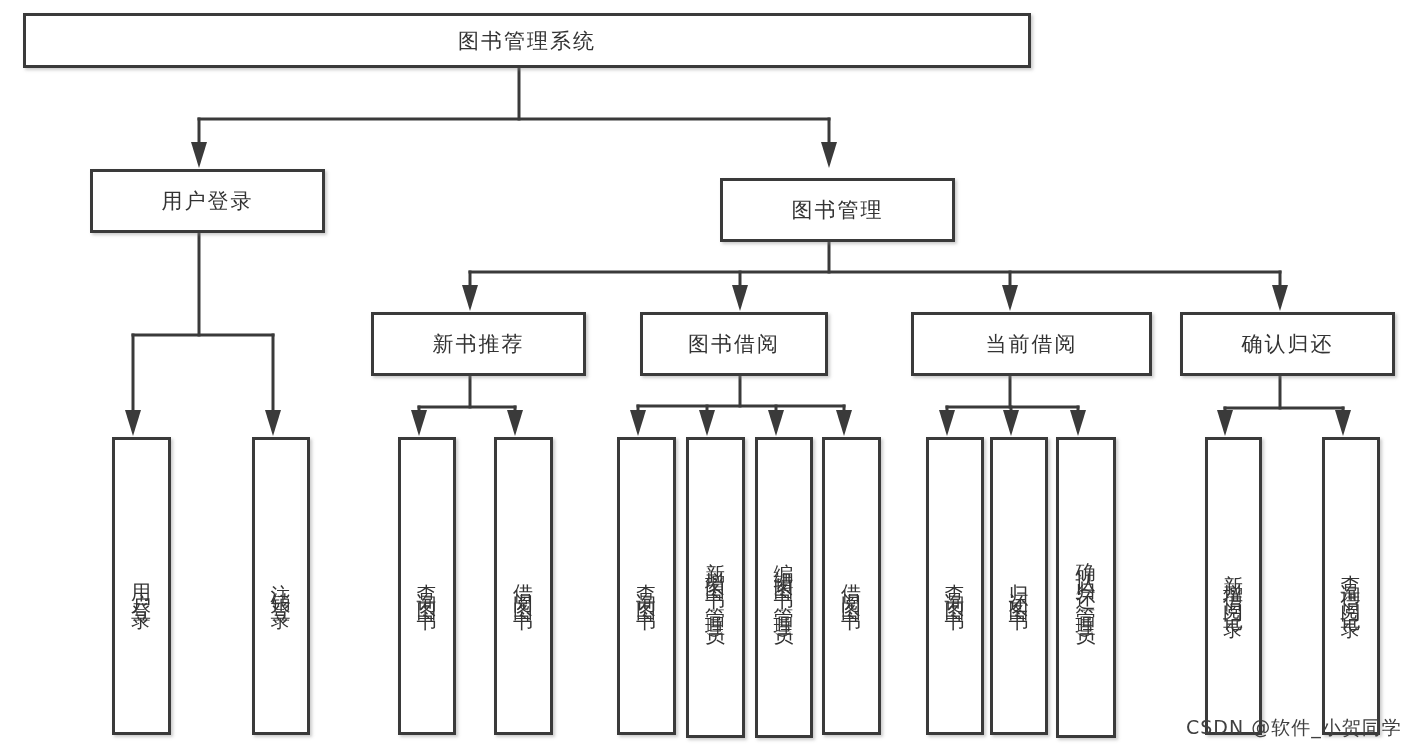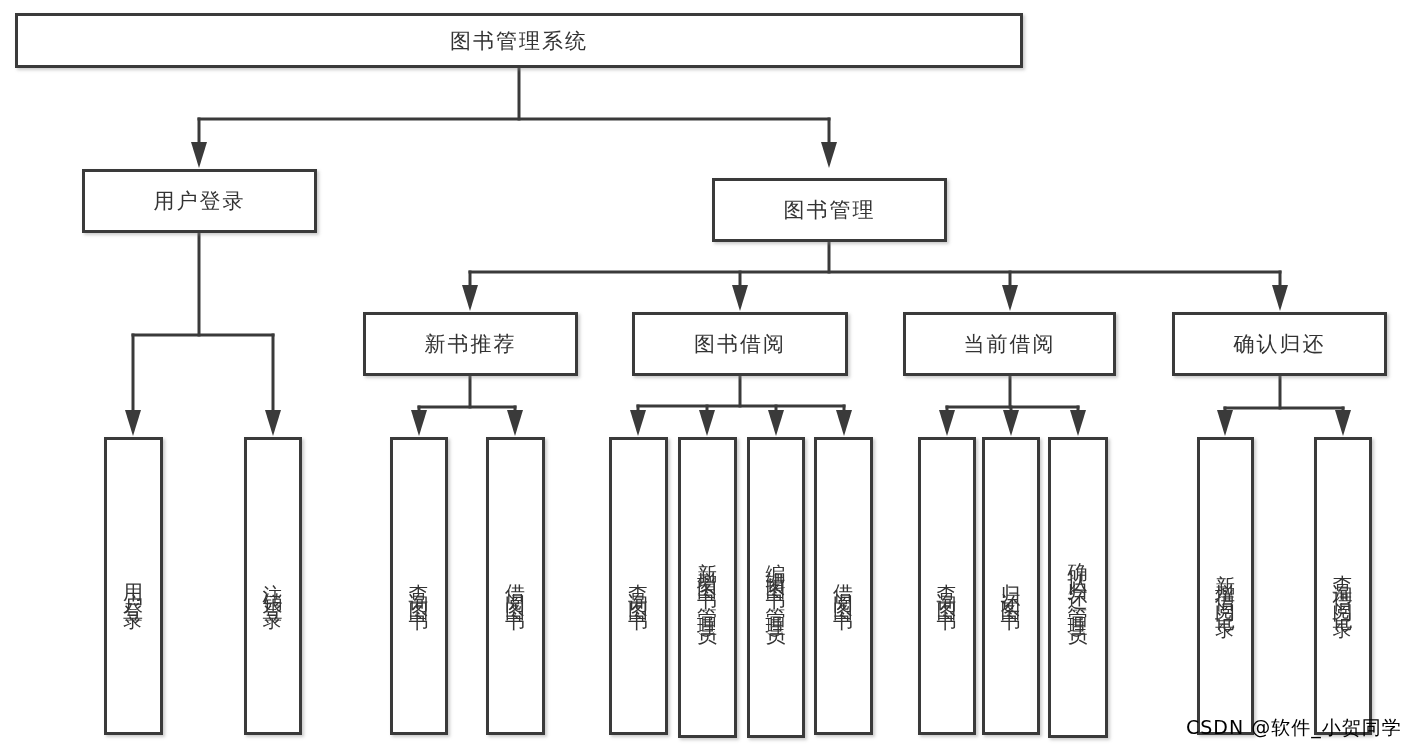--- a/index.html
+++ b/index.html
@@ -9,33 +9,34 @@
     font-family:"DejaVu Sans","Liberation Sans",sans-serif;
     color:#333333;
   }
   #stage{position:absolute;left:0;top:0;width:1405px;height:747px;}
   svg.wires{position:absolute;left:0;top:0;}
   .node{
     position:absolute;box-sizing:border-box;
     border:3px solid #3a3a3a;background:#ffffff;
     display:flex;align-items:center;justify-content:center;
     box-shadow:2px 2px 3px rgba(140,140,140,0.45);
+    margin-left:8px;
   }
   .node.h{font-size:21px;letter-spacing:2px;}
   .node.v{
     font-size:20px;
     writing-mode:vertical-rl;
     text-orientation:mixed;
     letter-spacing:9px;
     line-height:1;
   }
   .node span{white-space:nowrap;}
   .watermark{
     position:absolute;left:1186px;top:715px;width:210px;
-    font-size:19px;color:#000000;letter-spacing:1px;
+    font-size:19px;color:#404040;letter-spacing:1px;
     text-align:right;white-space:nowrap;
   }
 </style>
 </head>
 <body>
 
 <div id="stage">
 
   <svg class="wires" width="1405" height="747" viewBox="0 0 1405 747">
     <g stroke="#3a3a3a" stroke-width="3" stroke-linecap="square" fill="none">
@@ -110,24 +111,24 @@
   <div class="node h" style="left:82px;top:169px;width:235px;height:64px">
     <span>用户登录</span>
   </div>
   <div class="node h" style="left:712px;top:178px;width:235px;height:64px">
     <span>图书管理</span>
   </div>
 
   <div class="node h" style="left:363px;top:312px;width:215px;height:64px">
     <span>新书推荐</span>
   </div>
-  <div class="node h" style="left:632px;top:312px;width:216px;height:64px">
+  <div class="node h" style="left:632px;top:312px;width:188px;height:64px">
     <span>图书借阅</span>
   </div>
-  <div class="node h" style="left:903px;top:312px;width:213px;height:64px">
+  <div class="node h" style="left:903px;top:312px;width:241px;height:64px">
     <span>当前借阅</span>
   </div>
   <div class="node h" style="left:1172px;top:312px;width:215px;height:64px">
     <span>确认归还</span>
   </div>
 
   <div class="node v" style="left:104px;top:437px;width:59px;height:298px">
     <span>用户登录</span>
   </div>
   <div class="node v" style="left:244px;top:437px;width:58px;height:298px">

